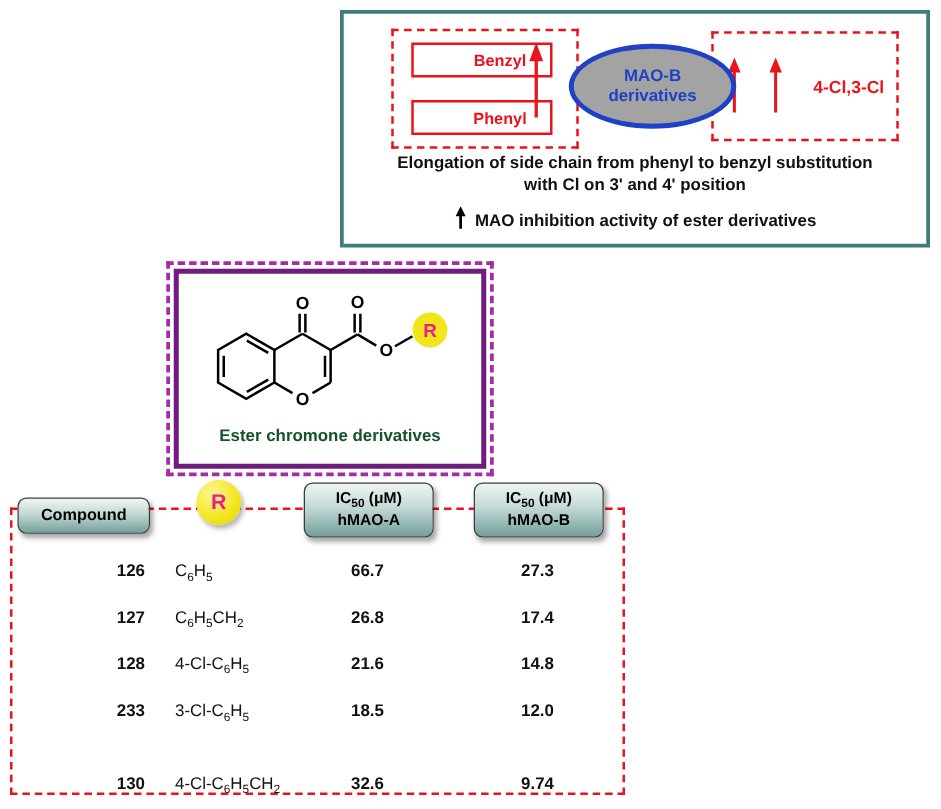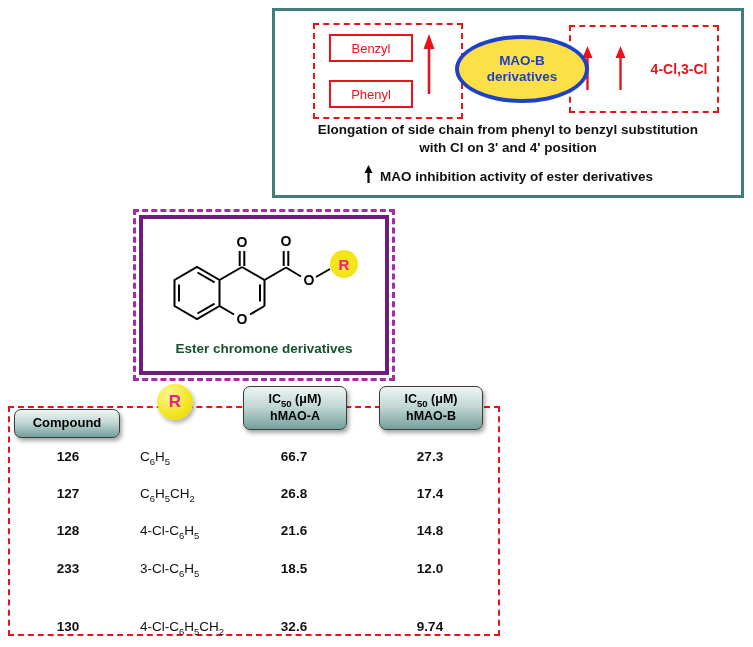--- a/index.html
+++ b/index.html
@@ -7,27 +7,27 @@
   .page { position:relative; width:753px; height:647px; background:#fff; overflow:hidden; }
 
   
   .top-box { position:absolute; left:272px; top:8px; width:466px; height:184px;
              border:3px solid #3f7d7c; background:#fff; }
   .red-dashed { border:2px dashed #e8131b; position:absolute; background:#fff; }
   .rd-left  { left:38px; top:12px; width:146px; height:92px; }
   .rd-right { left:294px; top:14px; width:146px; height:84px;
               display:flex; align-items:center; justify-content:center; gap:24px; }
   .pill { position:absolute; left:14px; width:80px; height:24px; border:2px solid #e8131b;
-          color:#e8131b; font-weight:normal; font-size:13px; display:flex;
-          align-items:center; justify-content:center; }
+          color:#e8131b; font-weight:bold; font-size:13px; display:flex;
+          align-items:center; justify-content:center;padding-left:29px; }
   .pill-benzyl { top:9px; } .pill-phenyl { top:55px; }
   .tall-arrow { position:absolute; left:106px; top:9px; }
   .cl-label { color:#e8131b; font-weight:bold; font-size:14px; }
   .blue-ellipse { position:absolute; left:180px; top:24px; width:126px; height:60px;
-                  border:4px solid #1f41c8; border-radius:50%; background:#fde047; z-index:2;
+                  border:4px solid #1f41c8; border-radius:50%; background:#a3a3a3; z-index:2;
                   display:flex; flex-direction:column; align-items:center; justify-content:center;
                   color:#1f41c8; font-weight:bold; font-size:13.5px; line-height:1.15; }
   .caption { position:absolute; left:0; right:0; top:110px; text-align:center;
              font-weight:bold; font-size:13.5px; color:#111; line-height:1.3; }
   .note { position:absolute; left:0; right:0; top:154px; text-align:center;
           font-weight:bold; font-size:13.5px; color:#111; }
   .note svg { vertical-align:-3px; margin-right:6px; }
 
   
   .purple-outer { position:absolute; left:133px; top:209px; width:250px; height:160px;
@@ -39,33 +39,33 @@
 
   
   .table-border { position:absolute; left:8px; top:406px; width:488px; height:226px;
                   border:2.5px dashed #e8131b; z-index:1; }
   .hdr-box { position:absolute; z-index:3;
              background:linear-gradient(180deg,#eef5f4 0%,#c3d9d6 45%,#74a09b 100%);
              border:1.5px solid #3c3c3c; border-radius:7px;
              box-shadow:2px 3px 4px rgba(0,0,0,0.35);
              display:flex; flex-direction:column; align-items:center; justify-content:center;
              font-weight:bold; font-size:12.5px; color:#000; line-height:1.25; }
-  .hdr-compound { left:14px; top:409px; width:104px; height:27px; font-size:13px;justify-content:center; }
+  .hdr-compound { left:14px; top:398px; width:104px; height:27px; font-size:13px;justify-content:center; }
   .hdr-maoa { left:243px; top:386px; width:102px; height:42px; }
   .hdr-maob { left:379px; top:386px; width:102px; height:42px; }
   .r-circle { position:absolute; left:157px; top:384px; width:36px; height:36px; z-index:3;
               border-radius:50%;
               background:radial-gradient(circle at 35% 30%, #fbf480 10%, #f2e51c 60%, #e0d112 100%);
               box-shadow:2px 3px 4px rgba(0,0,0,0.3);
               color:#ea1d8d; font-weight:bold; font-size:17px;
               display:flex; align-items:center; justify-content:center; }
   .t-rows { position:absolute; left:0; top:0; width:100%; height:100%; z-index:2; }
   .t-row { position:absolute; left:0; width:100%; height:26px; font-size:13.5px; color:#111; }
   .cell { position:absolute; line-height:26px; }
-  .cell-compound { left:20px;  width:96px;  text-align:center; font-weight:bold; }
+  .cell-compound { left:20px;  width:96px;  text-align:right; font-weight:bold; }
   .cell-r        { left:140px; width:160px; text-align:left; }
   .cell-maoa     { left:243px; width:102px; text-align:center; font-weight:bold; }
   .cell-maob     { left:379px; width:102px; text-align:center; font-weight:bold; }
   sub { font-size:9.5px; }
 </style>
 </head>
 <body>
 
 <div class="page">
 

